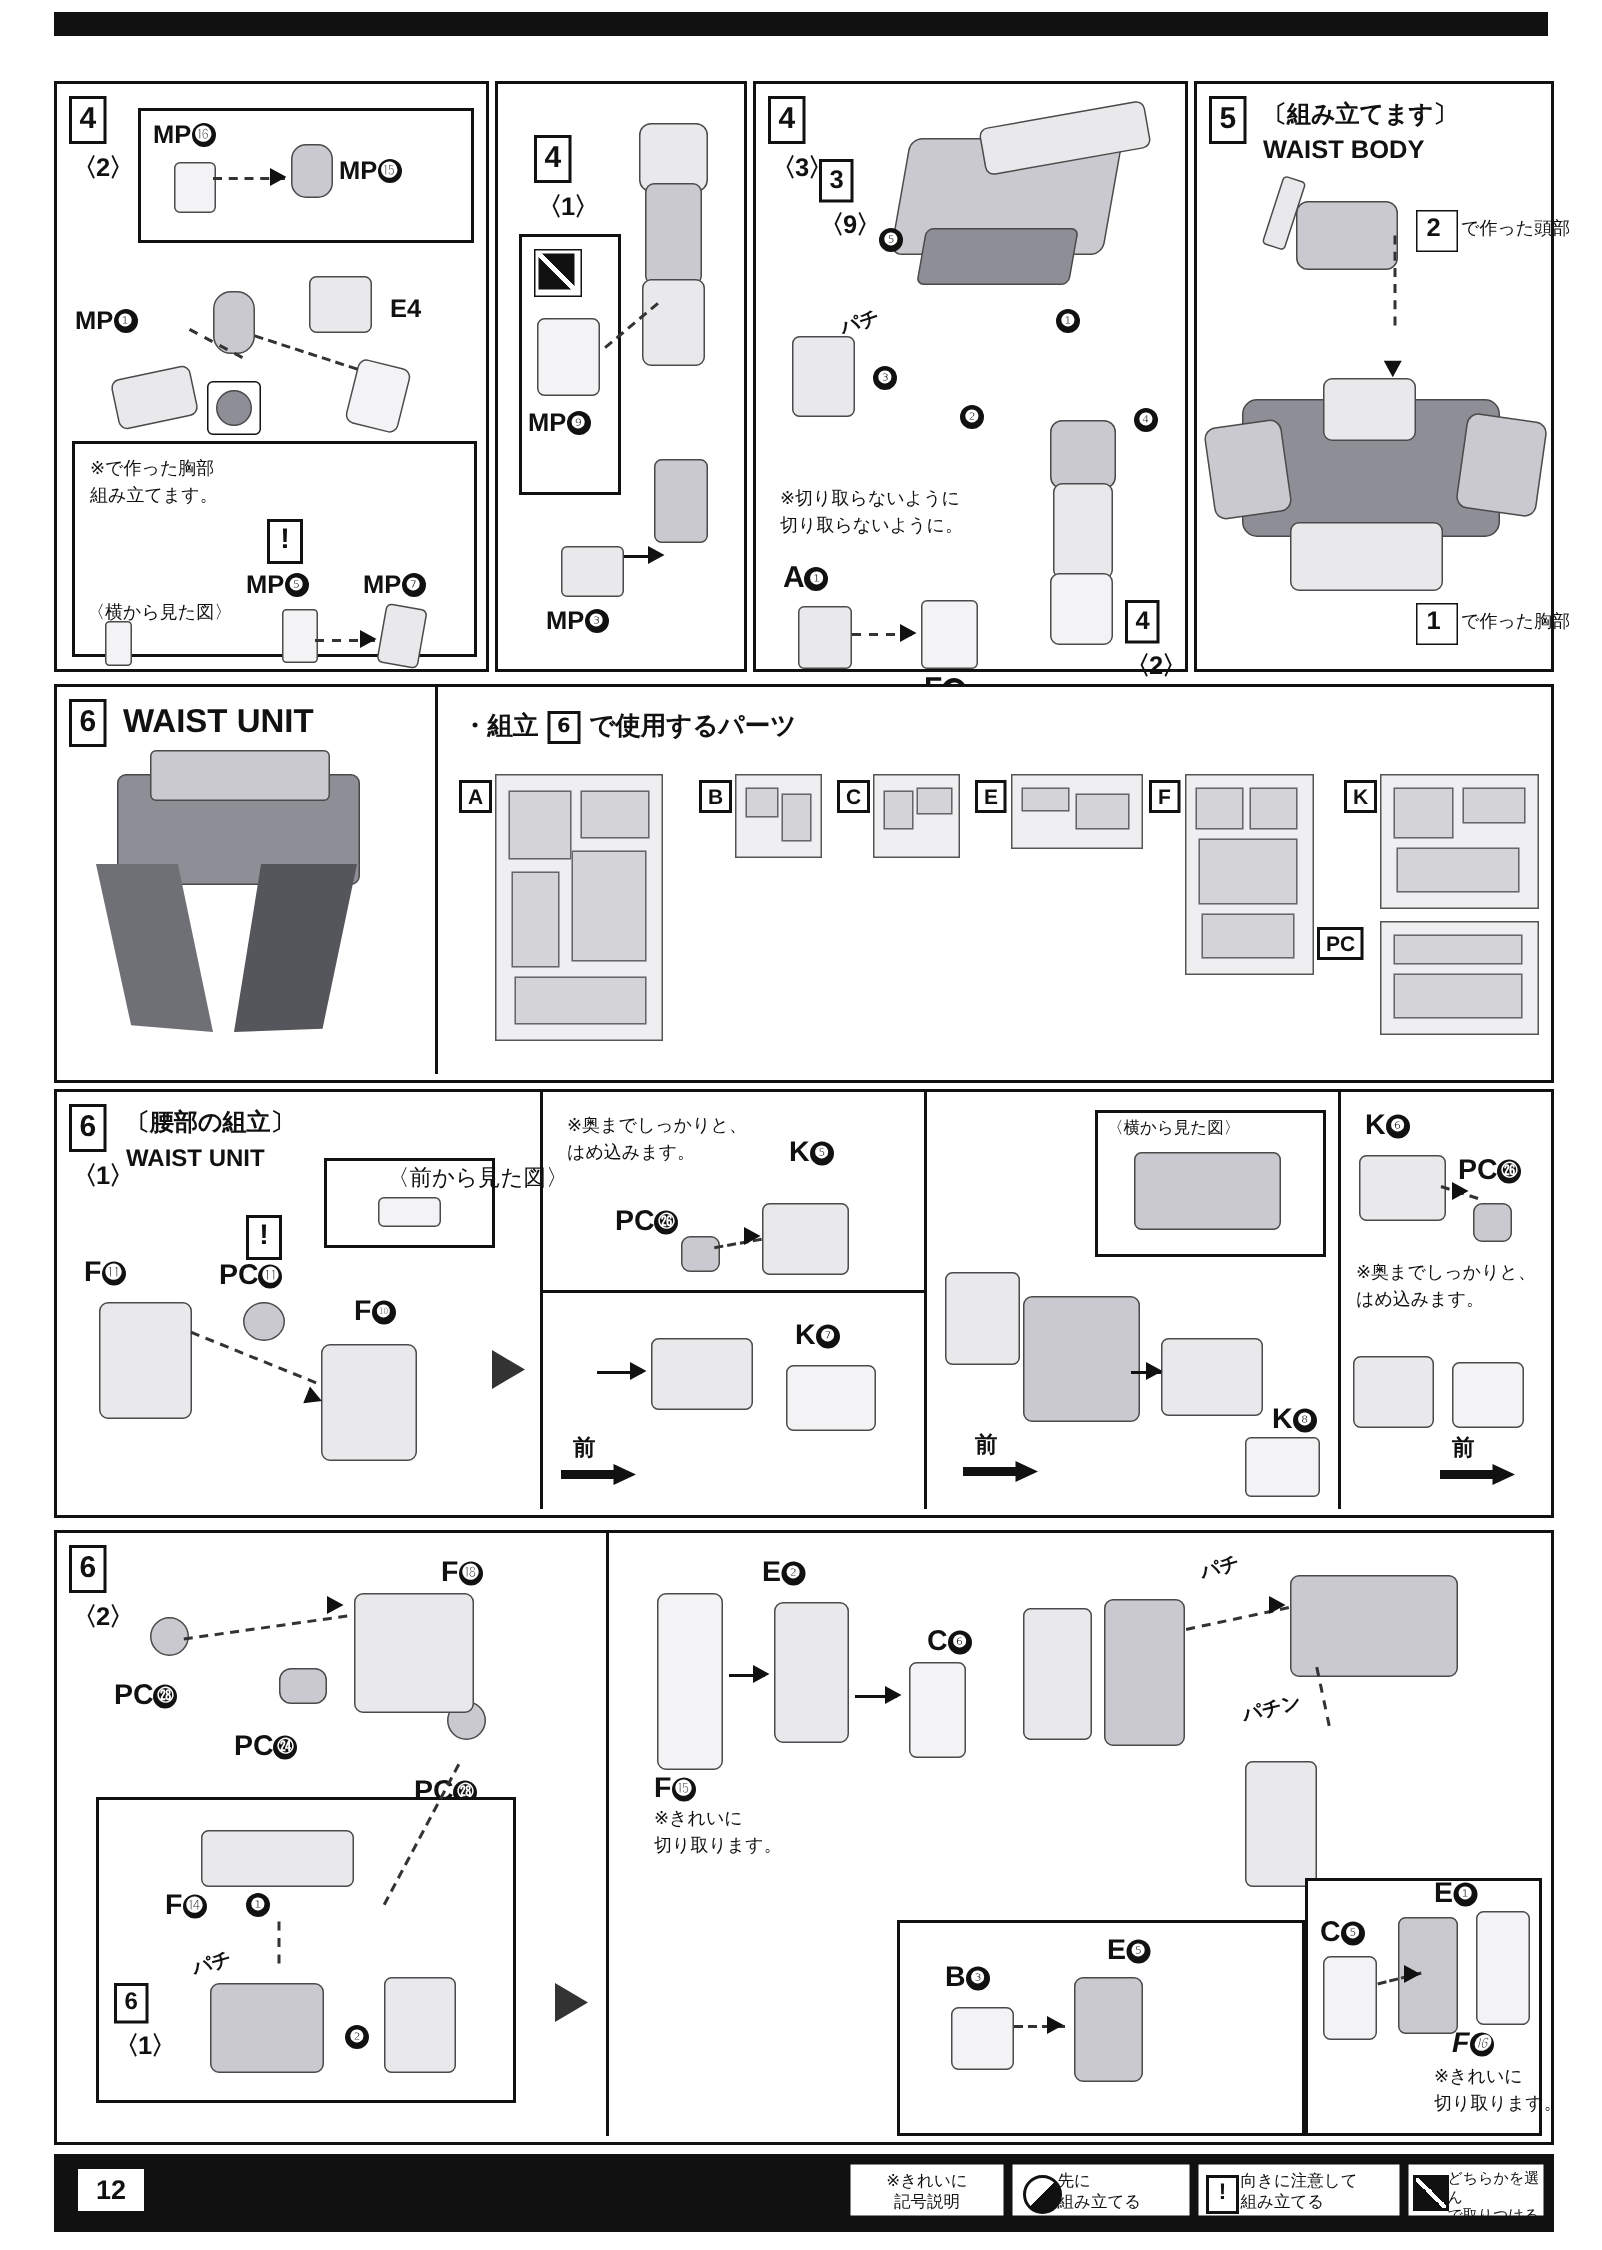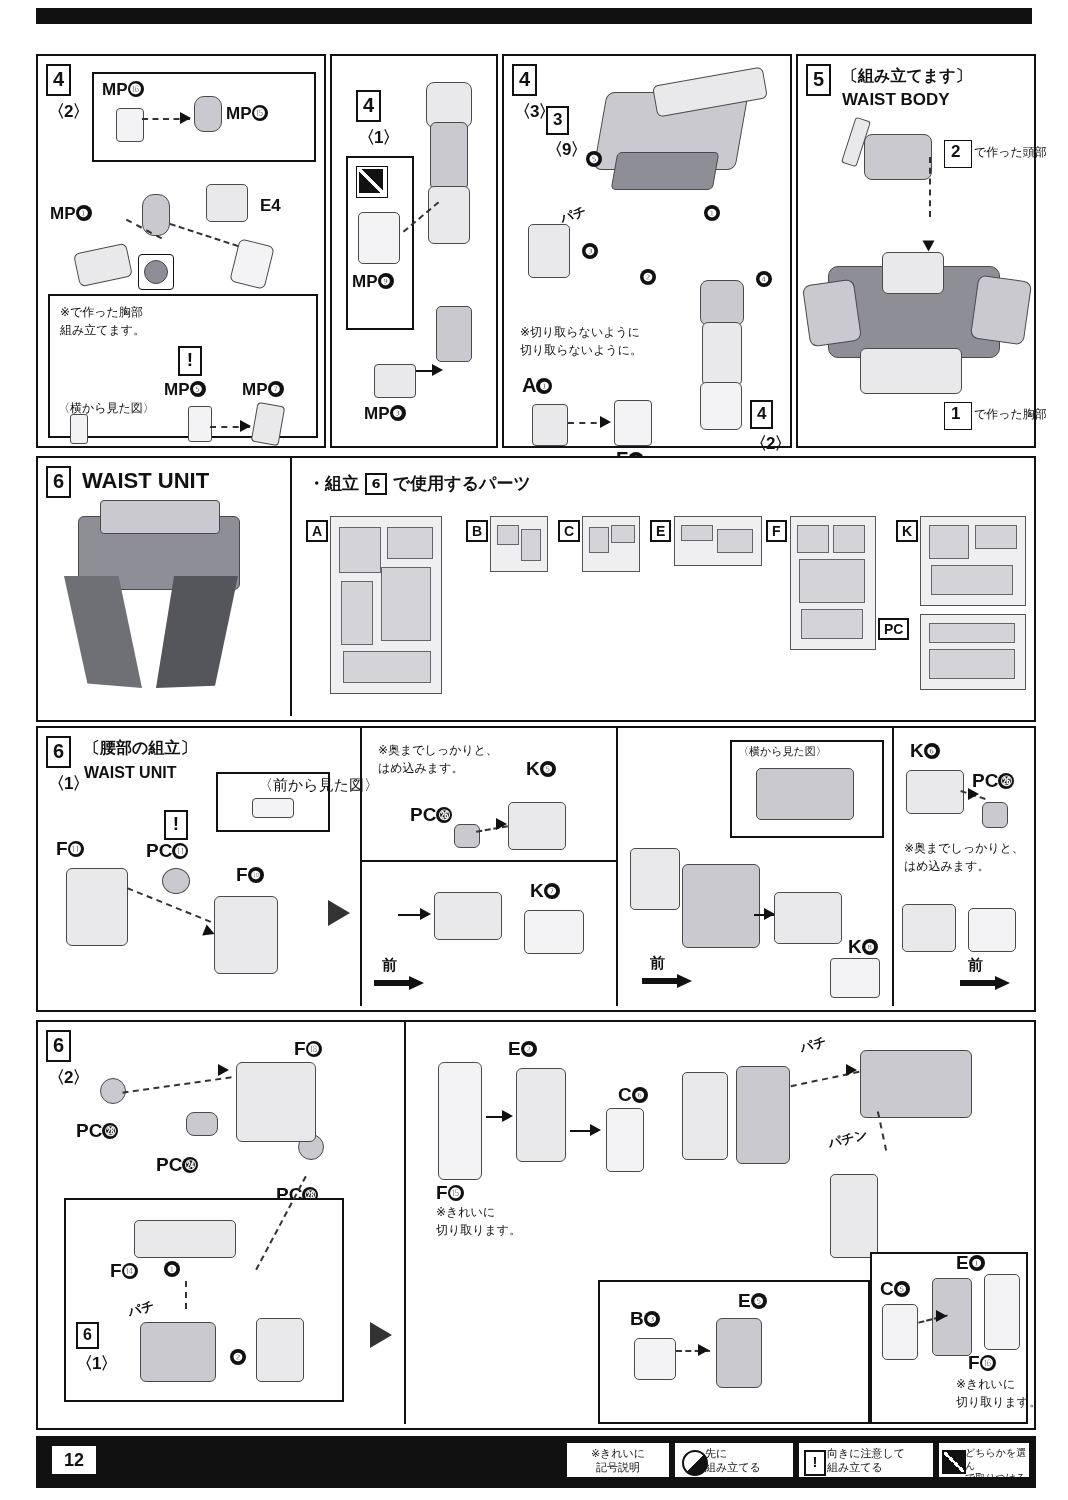--- a/index.html
+++ b/index.html
@@ -381,21 +381,21 @@
     <div class="lbl" style="left:592px;top:286px;font-size:19px;">B<span class="cir">❸</span></div>
     <div class="lbl" style="left:700px;top:268px;font-size:19px;">E<span class="cir">❺</span></div>
     <div class="part l" style="left:596px;top:316px;width:40px;height:40px;border-radius:5px;"></div>
     <div class="part d" style="left:678px;top:296px;width:44px;height:68px;border-radius:6px;"></div>
     <div class="dash" style="left:638px;top:328px;width:34px;"></div>
     <div class="arrowhead" style="left:660px;top:322px;"></div>
 
     <div class="subbox" style="left:832px;top:230px;width:154px;height:168px;"></div>
     <div class="lbl" style="left:842px;top:256px;font-size:19px;">C<span class="cir">❺</span></div>
     <div class="lbl" style="left:918px;top:230px;font-size:19px;">E<span class="cir">❶</span></div>
-    <div class="lbl" style="left:930px;top:330px;font-size:19px;">F<span class="cir">⓰</span></div>
+    <div class="lbl" style="left:930px;top:330px;font-size:19px;font-style:italic;">F<span class="cir">⓰</span></div>
     <div class="note" style="left:918px;top:354px;">※きれいに</div>
     <div class="note" style="left:918px;top:372px;">切り取ります。</div>
     <div class="part l" style="left:844px;top:282px;width:34px;height:54px;border-radius:5px;"></div>
     <div class="part d" style="left:894px;top:256px;width:38px;height:76px;border-radius:5px;"></div>
     <div class="part l" style="left:946px;top:252px;width:34px;height:74px;border-radius:5px;"></div>
     <div class="dash" style="left:880px;top:296px;width:30px;transform:rotate(-14deg);"></div>
     <div class="arrowhead" style="left:898px;top:288px;"></div>
   </div>
 
   <div class="footer"></div>

